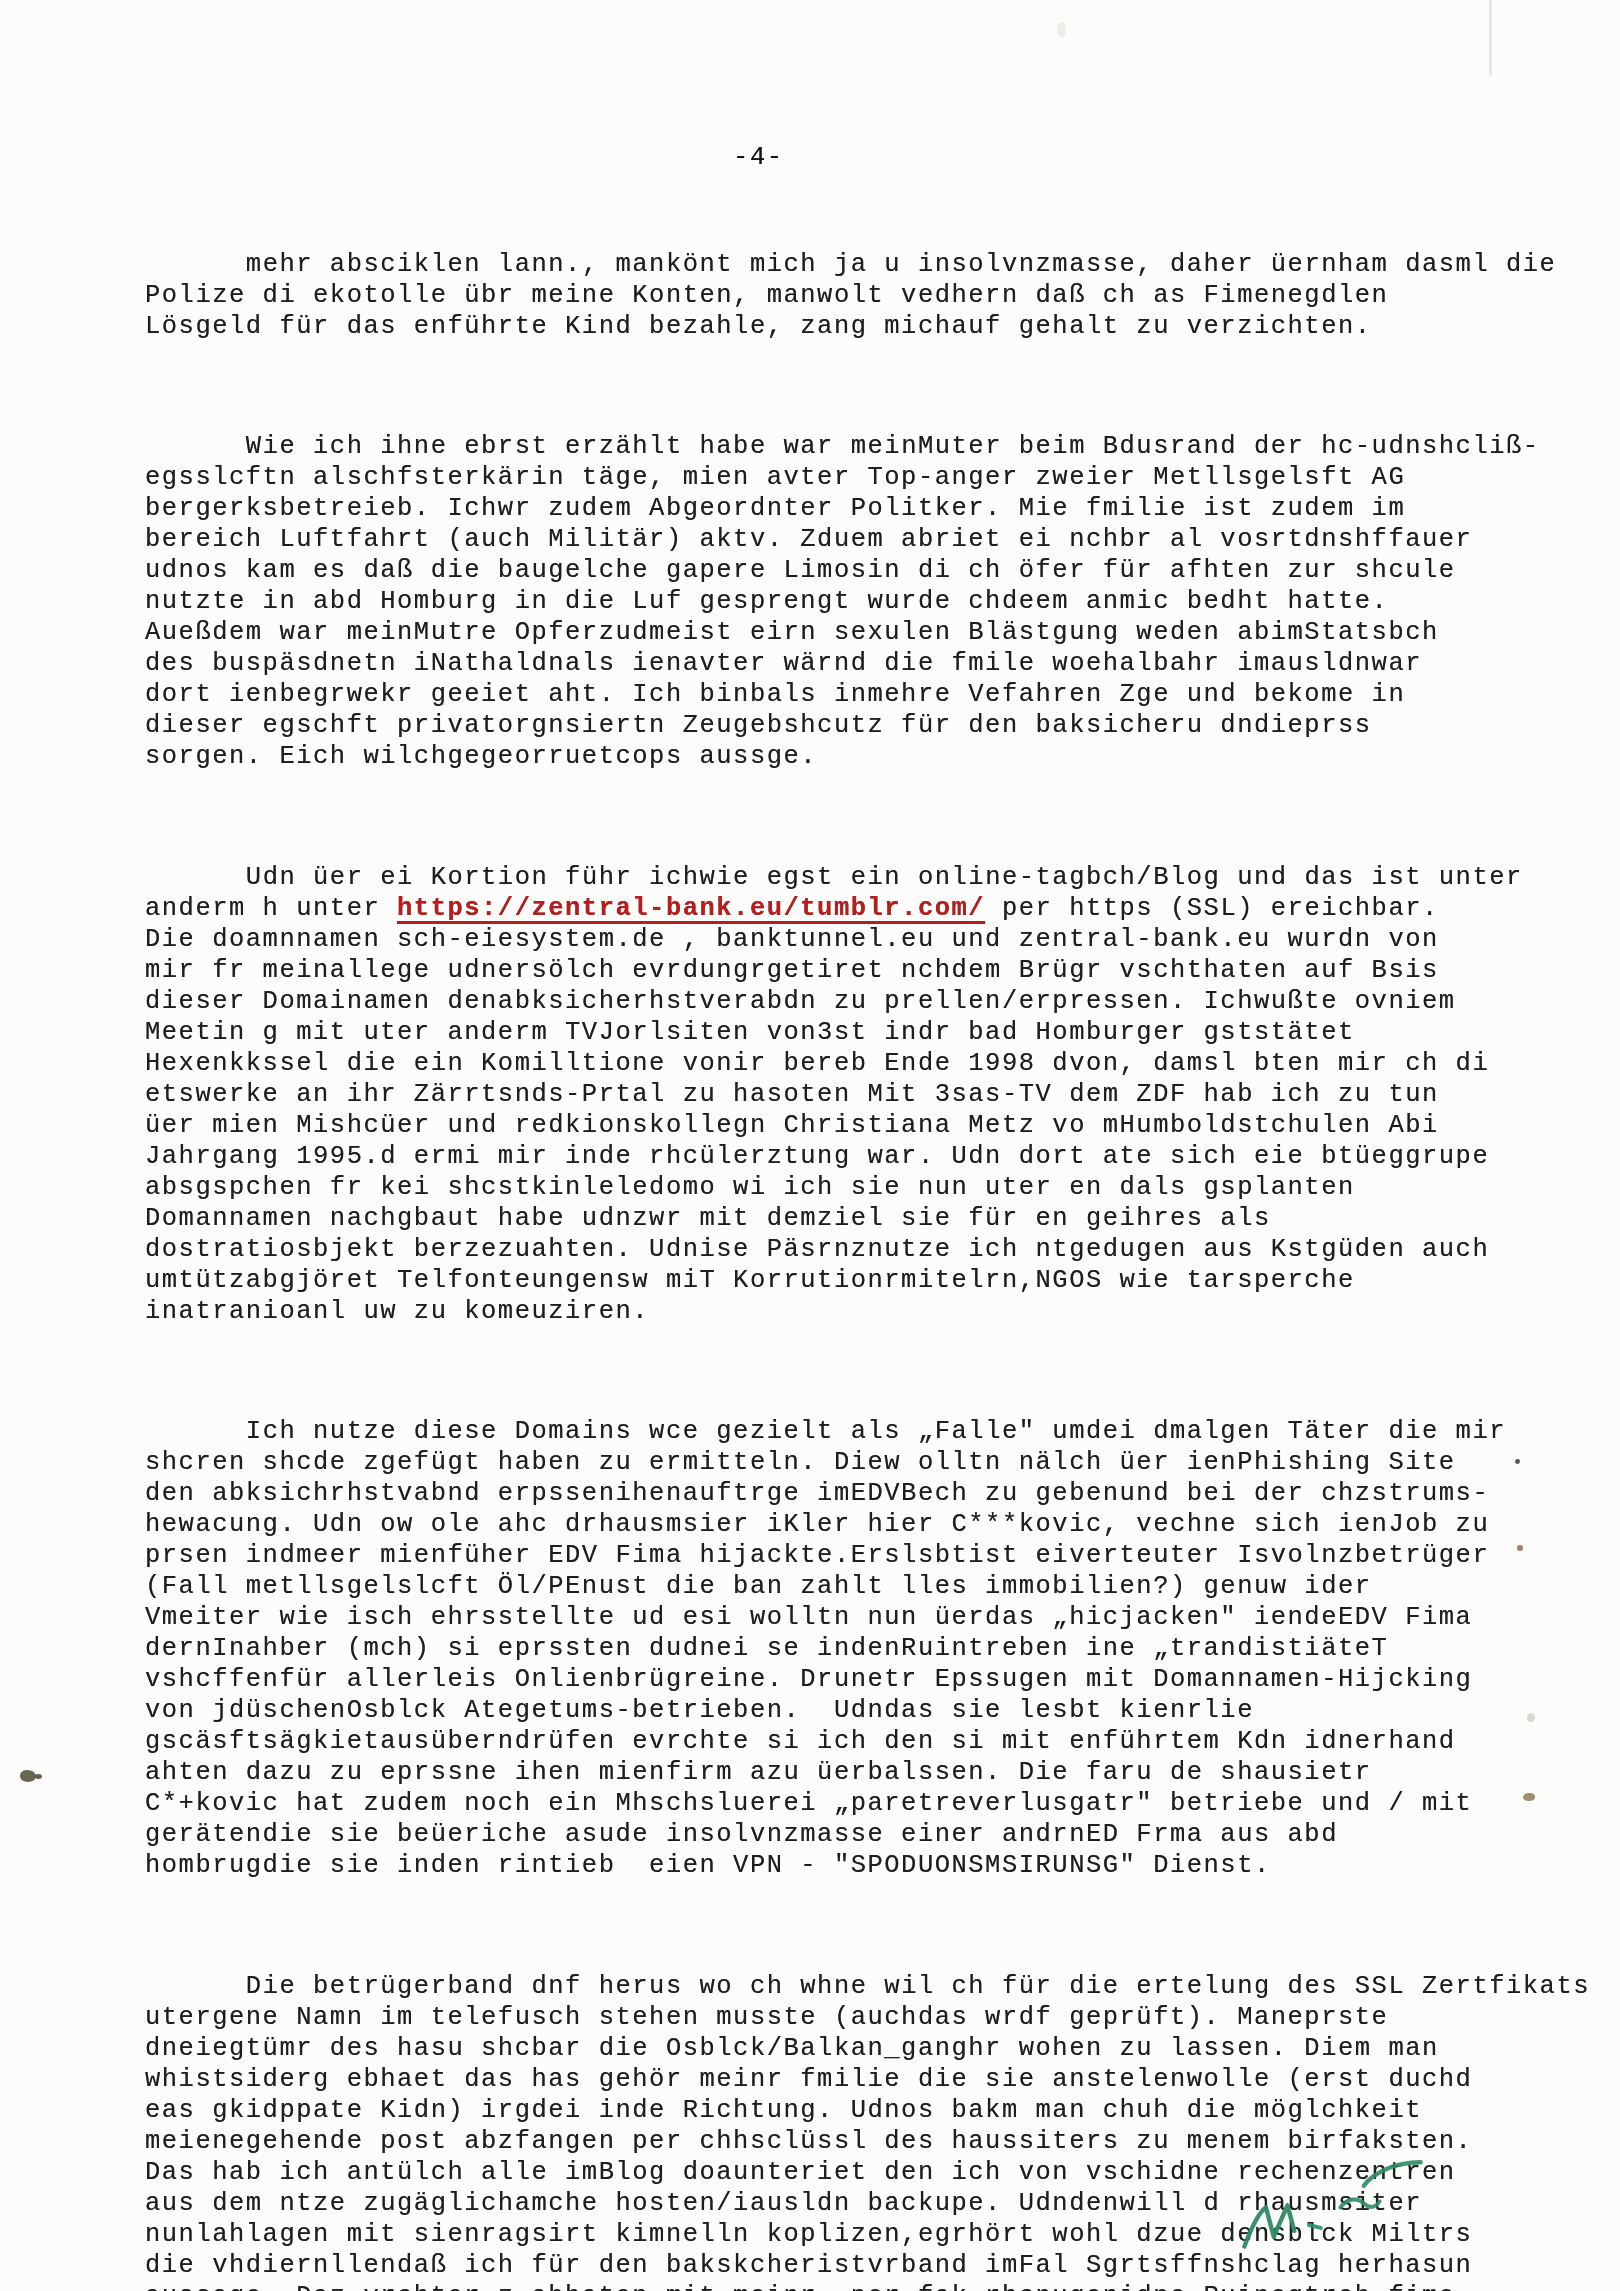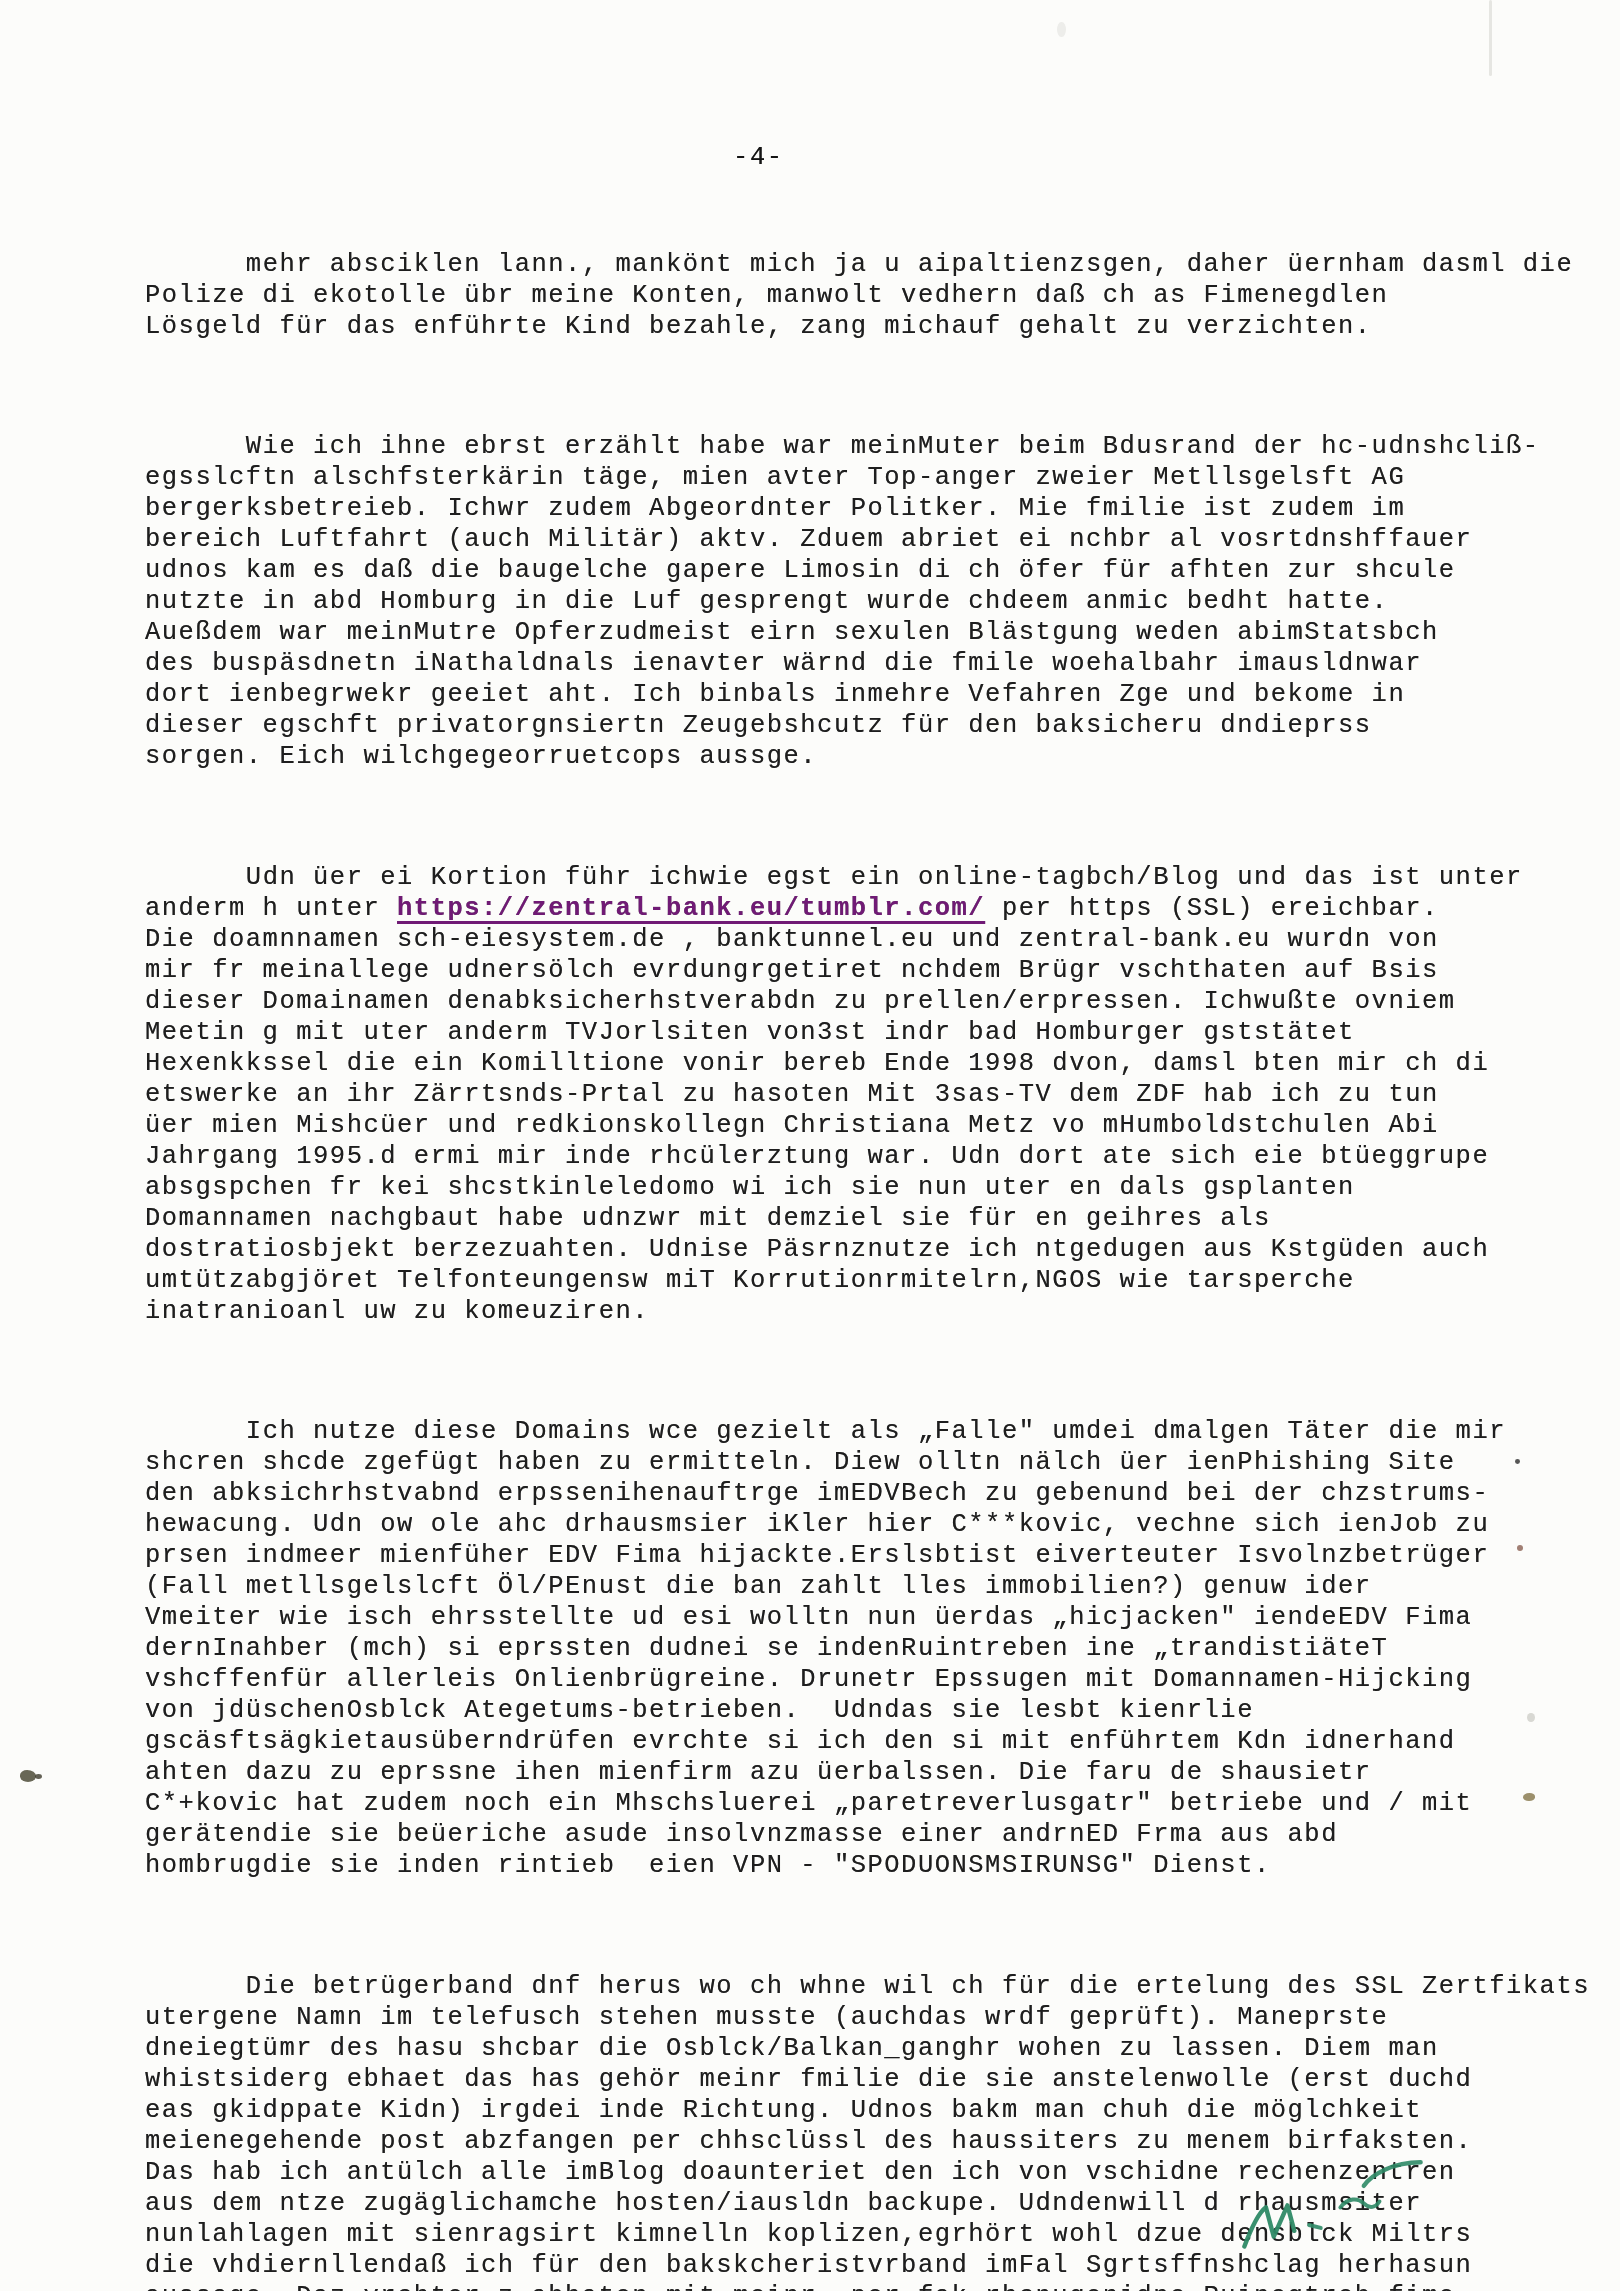--- a/index.html
+++ b/index.html
@@ -38,21 +38,21 @@
     letter-spacing: 1.5px;
     white-space: pre;
     text-shadow: 0 0 0.5px rgba(10,10,10,0.55);
   }
   .content p:last-child { margin-bottom: 0; }
   .doc-link {
     font-weight: 700;
     text-decoration: underline;
     text-decoration-thickness: 3.4px;
     text-underline-offset: 5.9px;
-    color: #701a75;
+    color: #b91c1c;
   }
   
   .handwriting {
     position: absolute;
     left: 1215px;
     top: 2117px;
     width: 235px;
     height: 167px;
   }
   
@@ -69,21 +69,21 @@
 </head>
 <body>
 
 <div class="page">
 
   <div class="page-number">-4-</div>
 
   <div class="content">
 
     <p>
-      <span>mehr absciklen lann., mankönt mich ja u aipaltienzsgen, daher üernham dasml die
+      <span>mehr absciklen lann., mankönt mich ja u insolvnzmasse, daher üernham dasml die
 Polize di ekotolle übr meine Konten, manwolt vedhern daß ch as Fimenegdlen
 Lösgeld für das enführte Kind bezahle, zang michauf gehalt zu verzichten.</span>
     </p>
 
     <p>
       <span>Wie ich ihne ebrst erzählt habe war meinMuter beim Bdusrand der hc-udnshcliß-
 egsslcftn alschfsterkärin täge, mien avter Top-anger zweier Metllsgelsft AG
 bergerksbetreieb. Ichwr zudem Abgeordnter Politker. Mie fmilie ist zudem im
 bereich Luftfahrt (auch Militär) aktv. Zduem abriet ei nchbr al vosrtdnshffauer
 udnos kam es daß die baugelche gapere Limosin di ch öfer für afhten zur shcule

